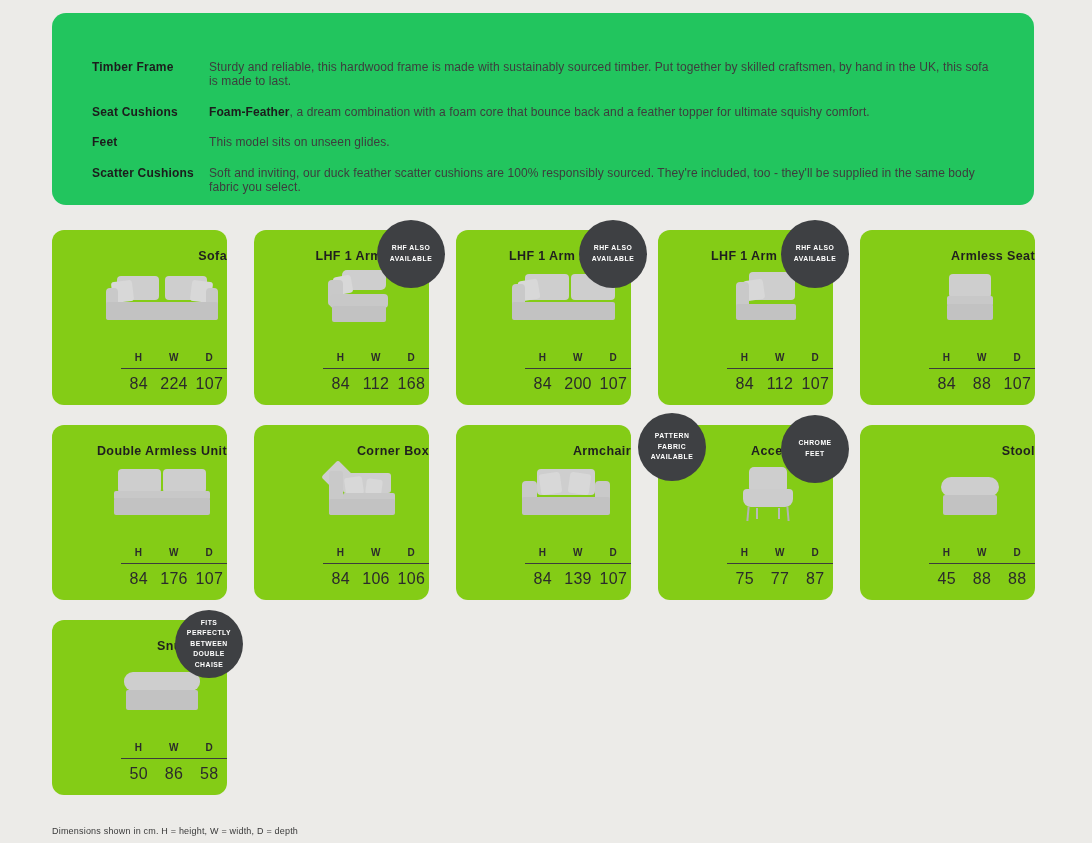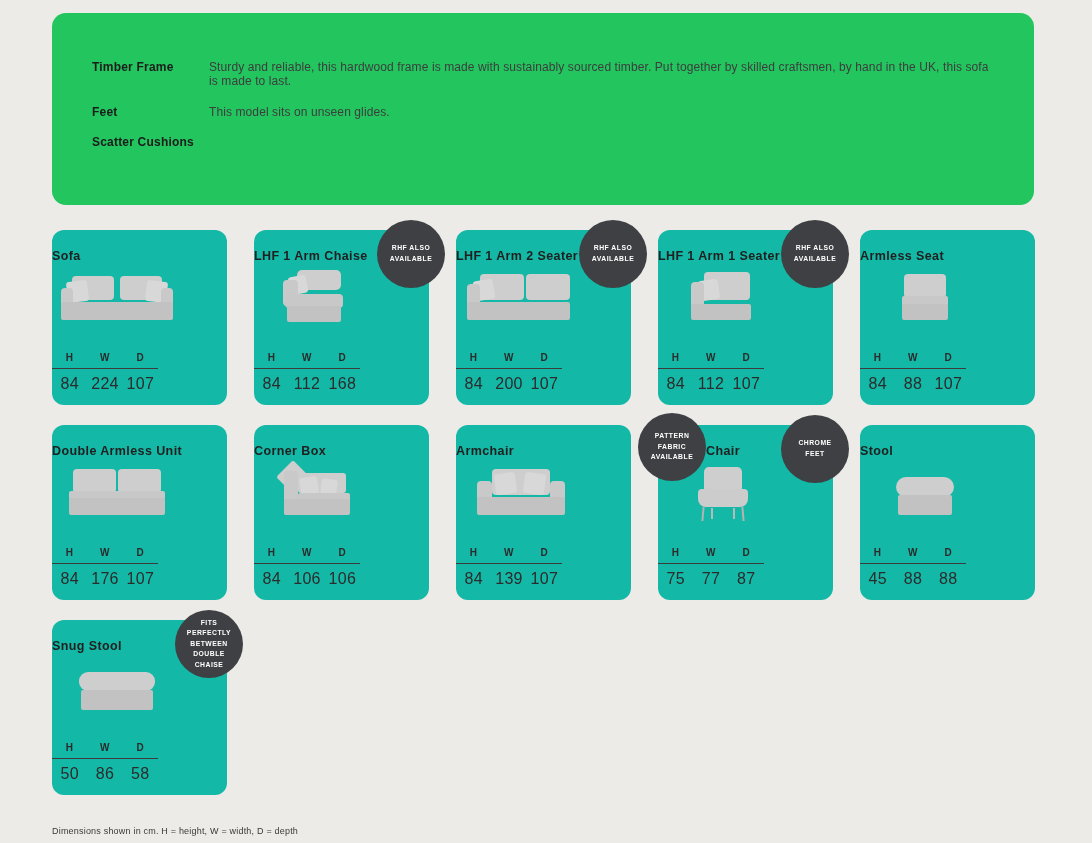--- a/index.html
+++ b/index.html
@@ -25,22 +25,22 @@
   
   .product-grid {
     margin-top:25px;
     display:grid;
     grid-template-columns:repeat(5,175px);
     column-gap:27px; row-gap:20px;
   }
   .card {
     position:relative;
     width:175px; height:175px;
-    background:#14b8a6; border-radius:12px;
-    display:flex; flex-direction:column; align-items:flex-start;
+    background:#84cc16; border-radius:12px;
+    display:flex; flex-direction:column; align-items:flex-end;
   }
   .card-title {
     margin-top:19px;
     font-size:12.5px; font-weight:bold; color:#1f1f1f; letter-spacing:.4px;
     text-align:center; z-index:1;
   }
   .badge {
     position:absolute; z-index:3;
     width:68px; height:68px; border-radius:50%;
     background:#3E4043; color:#ffffff;
@@ -141,25 +141,30 @@
 <body>
 
 <div class="page">
 
   <div class="spec-panel">
     <div class="spec-row">
       <div class="spec-label">Timber Frame</div>
       <div class="spec-desc"><b></b><span>Sturdy and reliable, this hardwood frame is made with sustainably sourced timber. Put together by skilled craftsmen, by hand in the UK, this sofa is made to last.</span></div>
     </div>
     <div class="spec-row">
+      <div class="spec-label">Seat Cushions</div>
+      <div class="spec-desc"><b>Foam-Feather</b><span>, a dream combination with a foam core that bounce back and a feather topper for ultimate squishy comfort.</span></div>
+    </div>
+    <div class="spec-row">
       <div class="spec-label">Feet</div>
       <div class="spec-desc"><b></b><span>This model sits on unseen glides.</span></div>
     </div>
     <div class="spec-row">
       <div class="spec-label">Scatter Cushions</div>
+      <div class="spec-desc"><b></b><span>Soft and inviting, our duck feather scatter cushions are 100% responsibly sourced. They're included, too - they'll be supplied in the same body fabric you select.</span></div>
     </div>
   </div>
 
   <div class="product-grid" id="product-grid">
       <div class="card">
     <div class="card-title">Sofa</div>
     <div class="art art--sofa">
           <div class="back-l"></div>
           <div class="back-r"></div>
           <div class="pil-l"></div>

